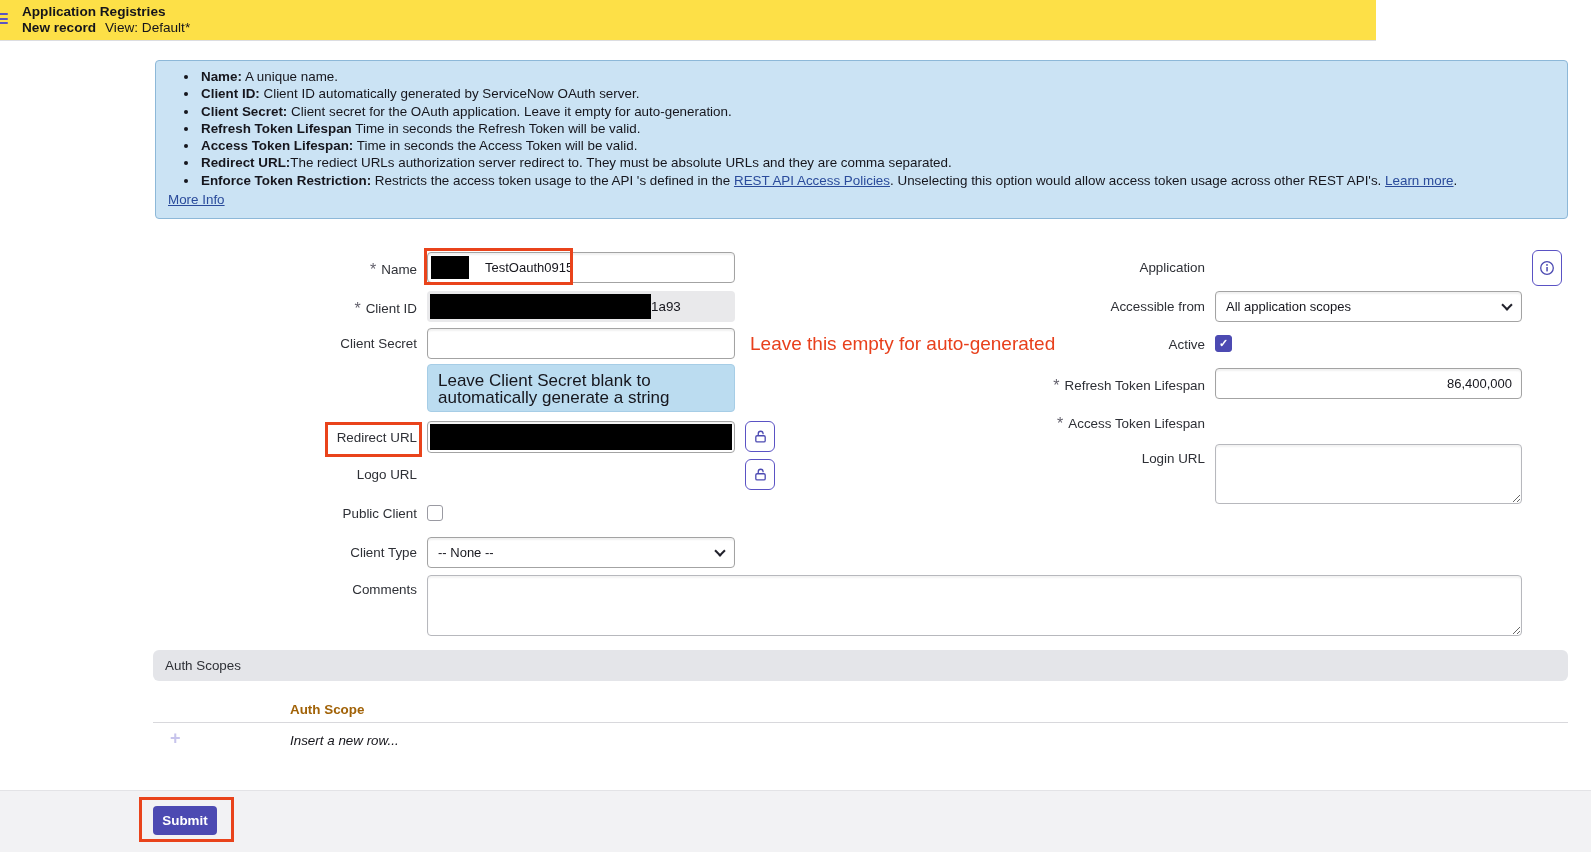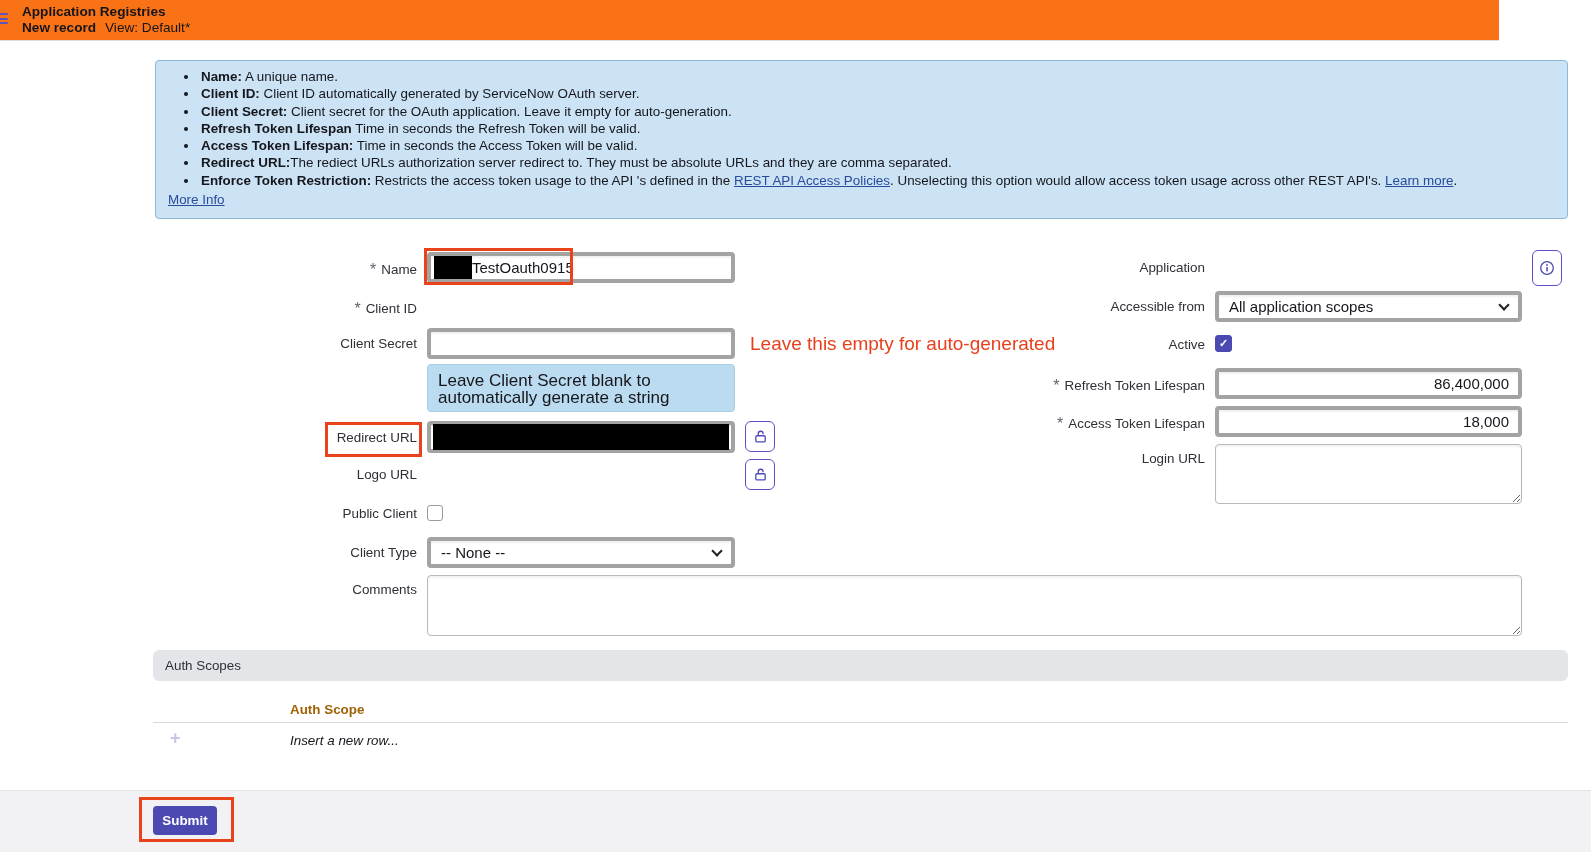--- a/index.html
+++ b/index.html
@@ -2,38 +2,38 @@
 <html><head>
 <meta charset="utf-8">
 <style>
   * { margin:0; padding:0; box-sizing:border-box; }
   html,body { width:1591px; height:852px; overflow:hidden; }
   body { font-family:"Liberation Sans", sans-serif; background:#fff; color:#16161d; }
   .page { position:relative; width:1591px; height:852px; background:#fff; overflow:hidden; }
   .abs { position:absolute; }
 
   
-  .hdr { left:0; top:0; width:1499px; height:41px; background:#f97316; border-bottom:1px solid #dcdde1; }
+  .hdr { left:0; top:0; width:1376px; height:41px; background:#fde047; border-bottom:1px solid #dcdde1; }
   .hdr-title { left:22px; top:4px; font-size:13.6px; font-weight:bold; color:#15151b; }
   .hdr-sub { left:22px; top:20px; font-size:13.6px; color:#15151b; }
   .hdr-sub b { margin-right:9px; }
   .burger { left:-5px; top:13px; width:13px; height:13px; }
   .burger span { display:block; height:2px; background:#5b55c0; margin:0 0 2.5px 0; border-radius:1px; }
 
   
   .infobox { left:155px; top:60px; width:1413px; height:159px; background:#cbe3f4; border:1px solid #8db8d8; border-radius:4px; padding:7px 12px 6px 12px; font-size:13.4px; line-height:17.3px; }
   .infobox ul { list-style:disc; margin:0 0 0 31px; }
   .infobox li { padding-left:2px; }
   .lnk { color:#2a4b9b; text-decoration:underline; cursor:pointer; }
   .moreinfo { display:inline-block; margin-top:2px; }
 
   
   .lbl { font-size:13.4px; color:#2e3036; text-align:right; white-space:nowrap; }
   .req { color:#63616d; font-size:16px; margin-right:5px; position:relative; top:1px; }
-  .field { border:4px solid #a3a3a3; border-radius:4px; background:#fff; box-shadow:inset 0 2px 2px rgba(0,0,0,.06); font-size:15px; display:flex; align-items:center; }
+  .field { border:1px solid #a3a3a3; border-radius:4px; background:#fff; box-shadow:inset 0 2px 2px rgba(0,0,0,.06); font-size:13px; display:flex; align-items:center;gap:16px; }
   .readonly { background:#e9e9eb; border-radius:4px; font-size:13.4px; display:flex; align-items:center; }
   .redact { background:#000; display:inline-block; }
   .selectbox { justify-content:space-between; padding:0 10px; cursor:pointer; }
   .chev { width:8px; height:8px; border-right:2px solid #21212b; border-bottom:2px solid #21212b; transform:rotate(45deg); margin-top:-4px; }
   .tarea { border:1px solid #b7b8bd; border-radius:4px; background:#fff; box-shadow:inset 0 2px 2px rgba(0,0,0,.05); }
   .hintbox { background:#bbdcf0; border:1px solid #a6cde6; border-radius:4px; font-size:17px; line-height:17px; padding:7px 10px; }
   .sqbtn { width:30px; height:31px; background:#fff; border:1px solid #5a52c4; border-radius:6px; display:flex; align-items:center; justify-content:center; cursor:pointer; }
   .cb { width:16px; height:16px; border:1px solid #9a9aa2; border-radius:3px; background:#fff; cursor:pointer; }
   .cb.checked { background:#4c4ab2; border-color:#4c4ab2; color:#fff; font-size:11px; display:flex; align-items:center; justify-content:center; font-weight:bold; }
 
@@ -87,20 +87,24 @@
   </div>
   <div class="abs field" style="left:427px; top:252px; width:308px; height:31px; padding-left:3px;">
     <span class="redact" style="width:38px; height:23px;"></span>
     <span>TestOauth0915</span>
   </div>
   <div class="abs annot" style="left:424px; top:248px; width:149px; height:37px;"></div>
 
   <div class="abs lbl" style="left:240px; top:299px; width:177px;">
     <span class="req">*</span><span>Client ID</span>
   </div>
+  <div class="abs readonly" style="left:427px; top:291px; width:308px; height:31px; padding-left:3px;">
+    <span class="redact" style="width:221px; height:25px;"></span>
+    <span>1a93</span>
+  </div>
 
   <div class="abs lbl" style="left:240px; top:336px; width:177px;">Client Secret</div>
   <div class="abs field" style="left:427px; top:328px; width:308px; height:31px;"></div>
   <div class="abs rednote" style="left:750px; top:333px;">Leave this empty for auto-generated</div>
   <div class="abs hintbox" style="left:427px; top:364px; width:308px; height:48px;">Leave Client Secret blank to automatically generate a string</div>
 
   <div class="abs lbl" style="left:240px; top:430px; width:177px;">Redirect URL</div>
   <div class="abs annot" style="left:325px; top:422px; width:97px; height:35px;"></div>
   <div class="abs field" style="left:427px; top:421px; width:308px; height:32px; padding:0 2px;">
     <span class="redact" style="width:302px; height:26px;"></span>
@@ -153,21 +157,20 @@
     </div>
 
   <div class="abs lbl" style="left:1020px; top:376px; width:185px;">
     <span class="req">*</span><span>Refresh Token Lifespan</span>
   </div>
   <div class="abs field" style="left:1215px; top:368px; width:307px; height:31px; justify-content:flex-end; padding-right:9px;">86,400,000</div>
 
   <div class="abs lbl" style="left:1020px; top:414px; width:185px;">
     <span class="req">*</span><span>Access Token Lifespan</span>
   </div>
-  <div class="abs field" style="left:1215px; top:406px; width:307px; height:31px; justify-content:flex-end; padding-right:9px;">18,000</div>
 
   <div class="abs lbl" style="left:1020px; top:451px; width:185px;">Login URL</div>
   <textarea class="abs tarea" style="left: 1215px; top: 444px; width: 307px; height: 60px;" value=""></textarea>
 
   <div class="abs seghdr">
     <span>Auth Scopes</span>
   </div>
   <div class="abs colhdr" style="left:290px; top:702px;">Auth Scope</div>
   <div class="abs rowline" style="left:153px; top:722px; width:1415px; height:0;"></div>
   <div class="abs plus" style="left:170px; top:728px;">+</div>

